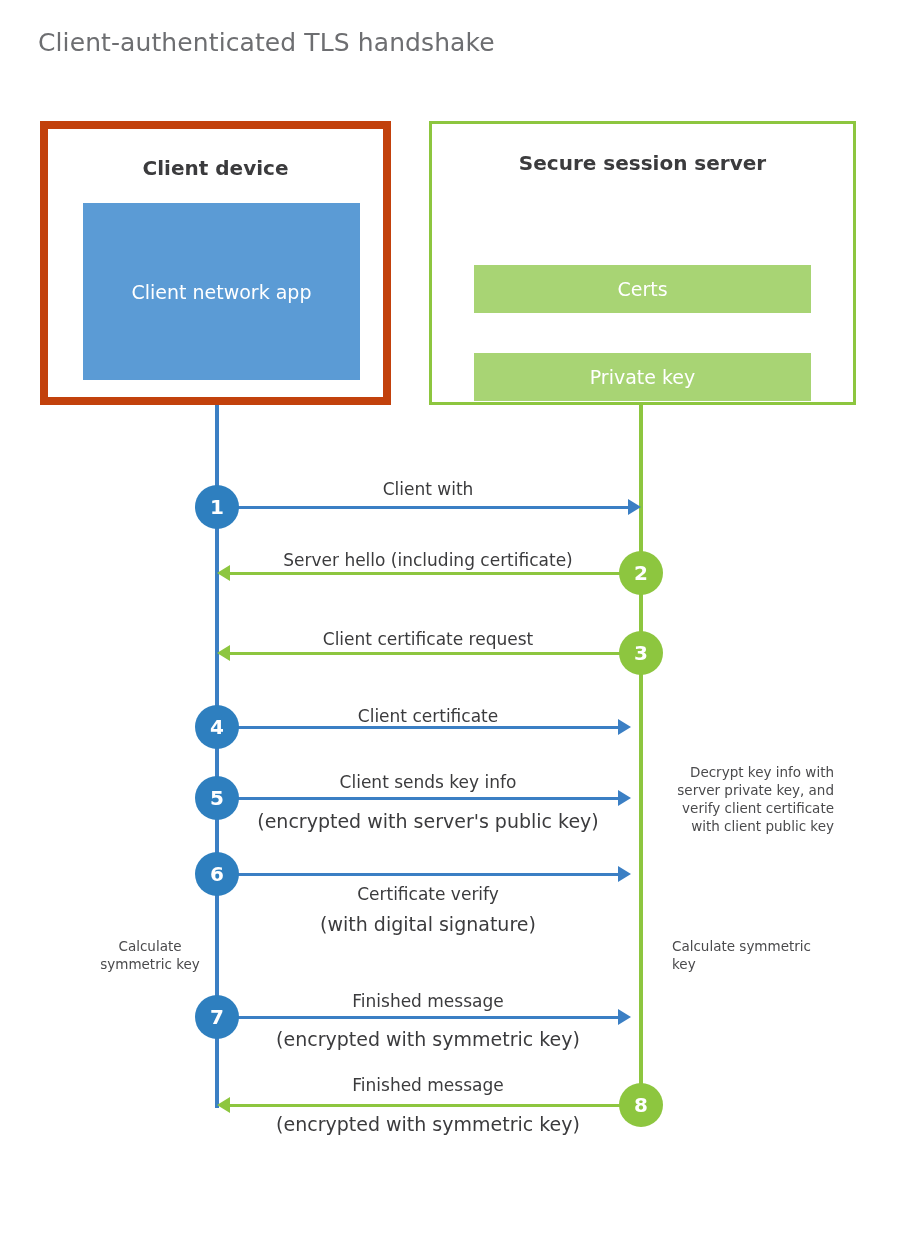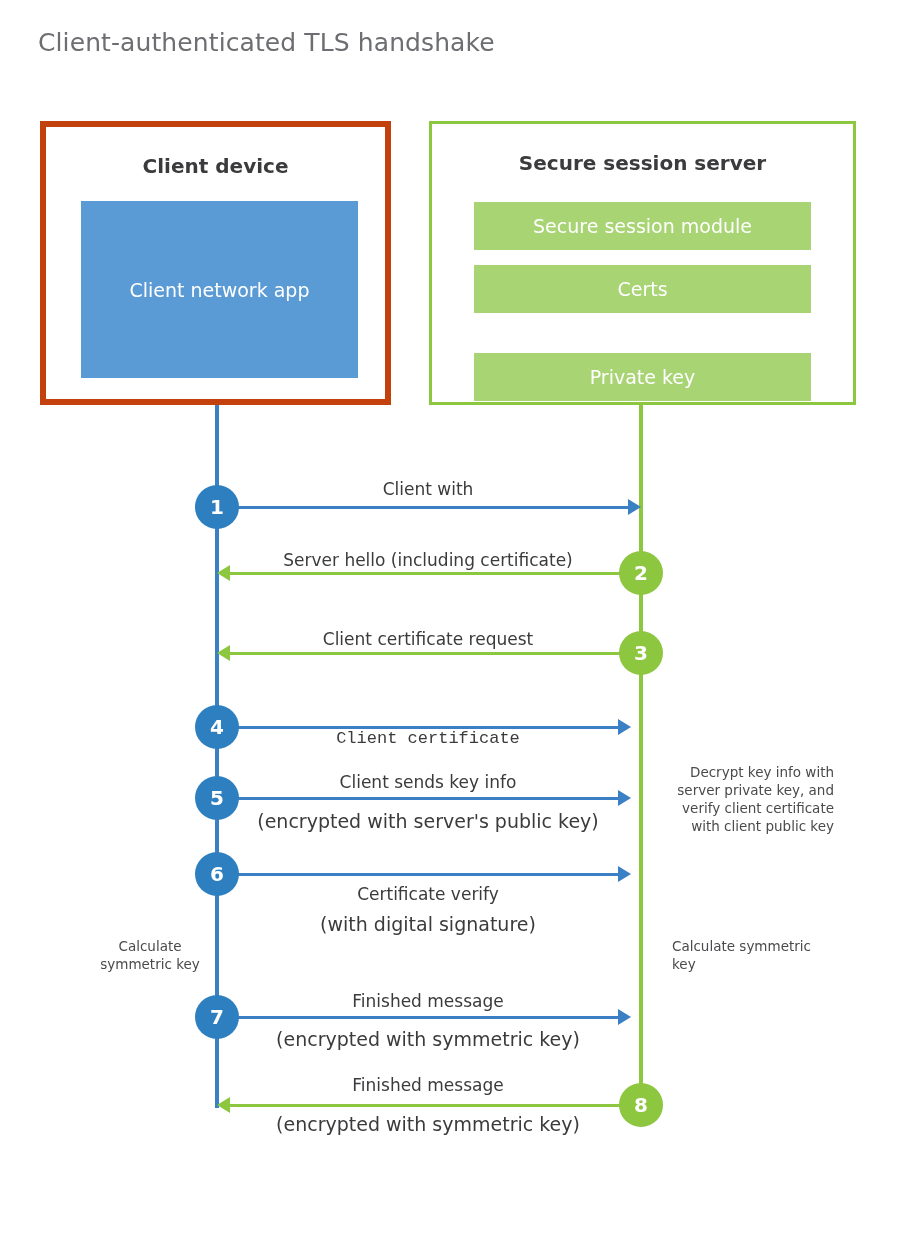--- a/index.html
+++ b/index.html
@@ -30,21 +30,21 @@
   .party-box {
     position: absolute;
     background: #ffffff;
     box-sizing: border-box;
   }
   #client-box {
     left: 40px;
     top: 121px;
     width: 351px;
     height: 284px;
-    border: 6px solid #c2410c;
+    border: 8px solid #c2410c;
   }
   #server-box {
     left: 429px;
     top: 121px;
     width: 427px;
     height: 284px;
     border: 3px solid #8dc63f;
   }
   .party-title {
     position: absolute;
@@ -192,21 +192,20 @@
 
 <div id="diagram-title">Client-authenticated TLS handshake</div>
 
 <div id="client-box" class="party-box">
   <div class="party-title">Client device</div>
   <div id="client-app">Client network app</div>
 </div>
 
 <div id="server-box" class="party-box">
   <div class="party-title">Secure session server</div>
-  <div id="server-bar-0" class="server-bar">Secure session module</div>
   <div id="server-bar-1" class="server-bar">Certs</div>
   <div id="server-bar-2" class="server-bar">Private key</div>
 </div>
 
 <div id="client-lifeline" class="lifeline"></div>
 <div id="server-lifeline" class="lifeline"></div>
 
 <div class="arrow-label" style="left:217px; top:479px; width:422px;">Client with</div>
 <div class="arrow-line to-server" style="left:217px; top:506px; width:412px;"></div>
 <div class="arrow-head right" style="left:628px; top:499px;"></div>
@@ -215,21 +214,21 @@
 <div class="arrow-label" style="left:217px; top:550px; width:422px;">Server hello (including certificate)</div>
 <div class="arrow-line to-client" style="left:230px; top:572px; width:410px;"></div>
 <div class="arrow-head left" style="left:217px; top:565px;"></div>
 <div class="step-circle server" style="top:551px;">2</div>
 
 <div class="arrow-label" style="left:217px; top:629px; width:422px;">Client certificate request</div>
 <div class="arrow-line to-client" style="left:230px; top:652px; width:410px;"></div>
 <div class="arrow-head left" style="left:217px; top:645px;"></div>
 <div class="step-circle server" style="top:631px;">3</div>
 
-<div class="arrow-label" style="left:217px; top:729px; width:422px;font-family:Liberation Mono, monospace;">Client certificate</div>
+<div class="arrow-label" style="left:217px; top:706px; width:422px;">Client certificate</div>
 <div class="arrow-line to-server" style="left:217px; top:726px; width:402px;"></div>
 <div class="arrow-head right" style="left:618px; top:719px;"></div>
 <div class="step-circle client" style="top:705px;">4</div>
 
 <div class="arrow-label" style="left:217px; top:772px; width:422px;">Client sends key info</div>
 <div class="arrow-line to-server" style="left:217px; top:797px; width:402px;"></div>
 <div class="arrow-head right" style="left:618px; top:790px;"></div>
 <div class="arrow-sublabel" style="left:217px; top:810px; width:422px;">(encrypted with server's public key)</div>
 <div class="step-circle client" style="top:776px;">5</div>
 

